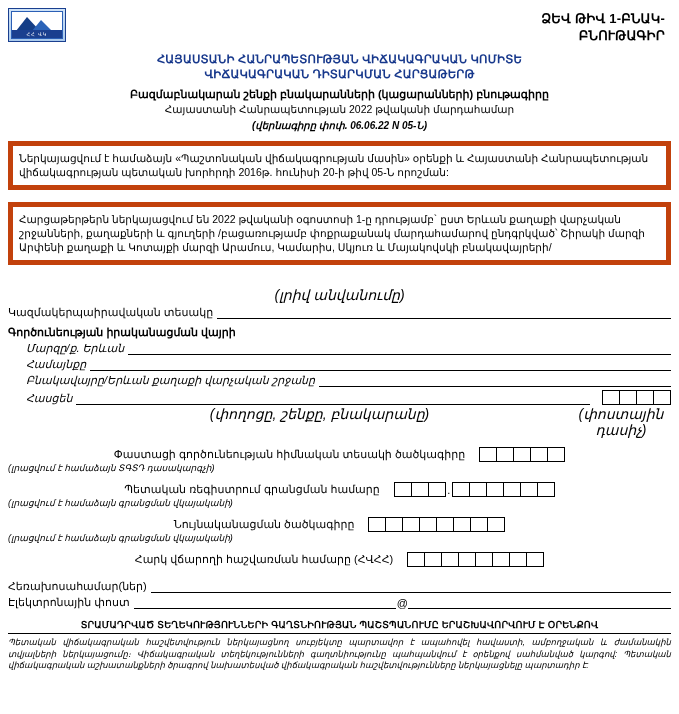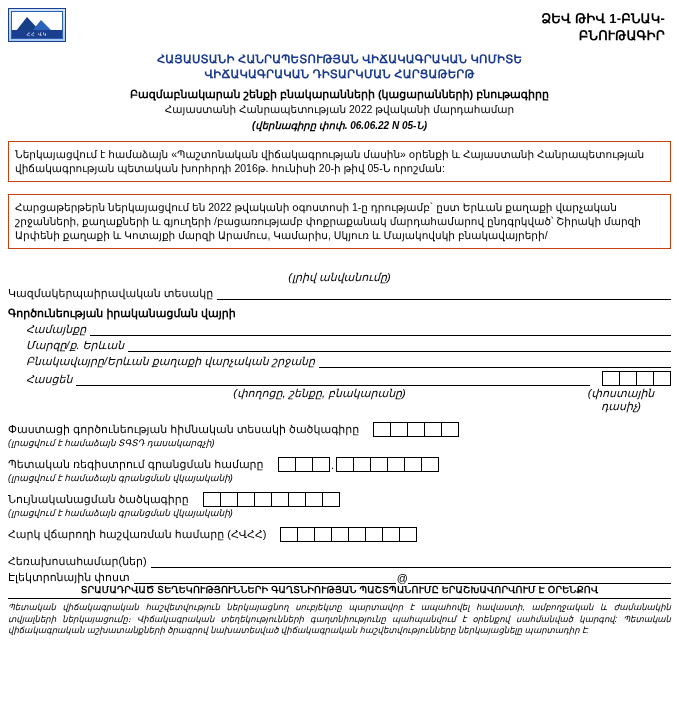--- a/index.html
+++ b/index.html
@@ -107,21 +107,21 @@
   }
   .t4 {
     font-weight: bold;
     font-size: 10px;
     font-style: italic;
     margin-top: 4px;
   }
 
   
   .box {
-    border: 1px solid #c2410c;
+    border: 5px solid #c2410c;
     margin: 10px 8px 12px 8px;
     padding: 5px 13px 6px 6px;
     font-size: 10.5px;
     line-height: 14px;
     box-sizing: border-box;
   }
   .box.second {
     margin-top: 6px;
   }
 
@@ -144,21 +144,21 @@
     font-style: italic;
     padding-left: 18px;
   }
   .line {
     flex: 1;
     border-bottom: 1px solid #000000;
     height: 12px;
     margin-left: 4px;
   }
   .caption {
-    font-size: 11px;
+    font-size: 14px;
     font-style: italic;
     text-align: center;
     margin-top: 1px;
   }
   .section-head {
     font-weight: bold;
     font-size: 11px;
     margin-top: 7px;
   }
   .spacer-10 { height: 10px; }
@@ -182,37 +182,38 @@
   }
   .dot-sep {
     width: 6px;
     text-align: center;
     font-size: 11px;
   }
 
   .field-row {
     display: flex;
     align-items: flex-end;
-    justify-content: flex-start;
+    justify-content: center;
     margin-top: 9px;
     gap: 14px;
   }
   .field-row .lbl { padding-bottom: 1px; }
   .grid-hint {
     font-size: 9px;
     font-style: italic;
     text-align: left;
     margin-top: 1px;
   }
 
   
   .footer-title {
     text-align: center;
     font-weight: bold;
     font-size: 9.5px;
+    margin-top: 10px;
     letter-spacing: 0.2px;
   }
   .footnote {
     font-size: 8.5px;
     font-style: italic;
     line-height: 11.5px;
     margin: 3px 8px 0 8px;
     text-align: justify;
     border-top: 1px solid #000000;
     padding-top: 3px;
@@ -258,26 +259,26 @@
     <div class="caption">(լրիվ անվանումը)</div>
 
     <div class="row">
       <span class="lbl">Կազմակերպաիրավական տեսակը</span>
       <span class="line"></span>
     </div>
 
     <div class="section-head">Գործունեության իրականացման վայրի</div>
 
     <div class="row">
+      <span class="lbl italic">Մարզը/ք. Երևան</span>
+      <span class="line"></span>
+    </div>
+
+    <div class="row">
       <span class="lbl italic">Համայնքը</span>
-      <span class="line"></span>
-    </div>
-
-    <div class="row">
-      <span class="lbl italic">Մարզը/ք. Երևան</span>
       <span class="line"></span>
     </div>
 
     <div class="row">
       <span class="lbl italic">Բնակավայրը/Երևան քաղաքի վարչական շրջանը</span>
       <span class="line"></span>
     </div>
 
     <div class="row">
       <span class="lbl italic">Հասցեն</span>

